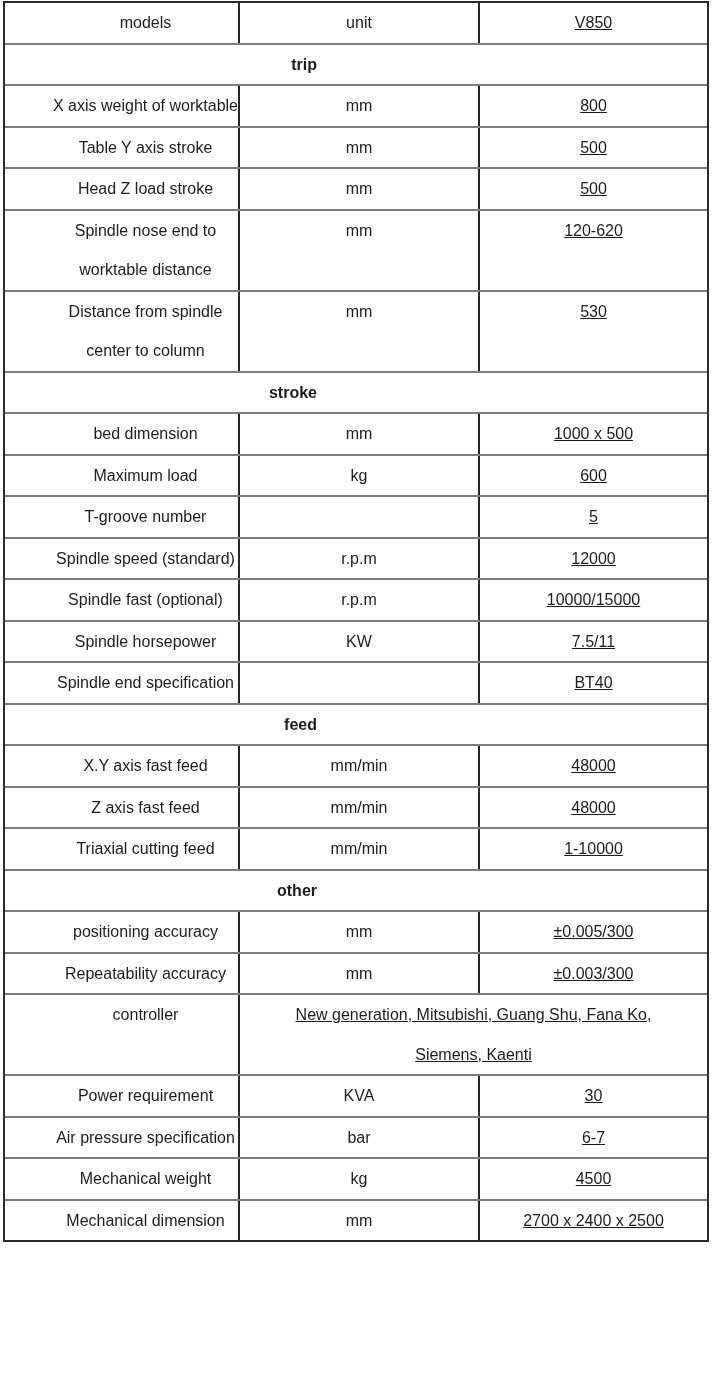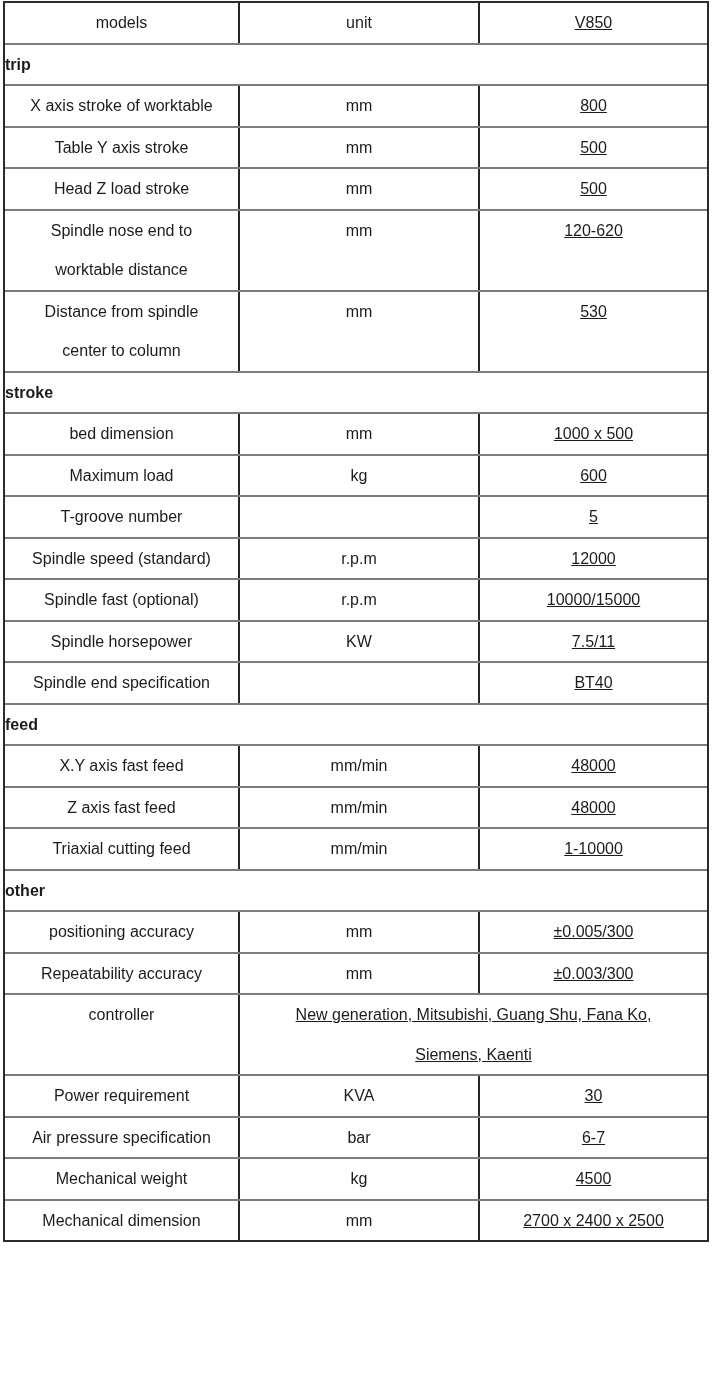--- a/index.html
+++ b/index.html
@@ -42,28 +42,29 @@
     vertical-align: top;
     font-size: 16px;
     line-height: 39.5px;
     height: 39.5px;
     padding: 0;
     white-space: pre-line;
     overflow: hidden;
   }
   table.spec tr:first-child > td { border-top: none; }
   table.spec tr:last-child > td { border-bottom: none; }
-  table.spec td:first-child { border-left: none; }
+  table.spec td:first-child { border-left: none; padding-left: 48px; }
   table.spec td:last-child { border-right: none; text-decoration: underline; }
   tr.section-row > td { text-align: left; }
   .section-title {
     display: inline-block;
     width: 232px;
-    text-align: left;
+    text-align: right;
     font-weight: bold;
+    margin-left: 32px;
   }
 </style>
 </head>
 <body>
 
 <div class="page">
   <div class="table-wrap">
     <table class="spec">
       <colgroup>
         <col style="width:234px">
@@ -73,21 +74,21 @@
       <tbody id="spec-tbody">
         <tr>
           <td>models</td>
           <td>unit</td>
           <td>V850</td>
         </tr>
       <tr class="section-row">
             <td colspan="3"><span class="section-title">trip</span></td>
           </tr>
           <tr>
-            <td>X axis stroke of worktable</td>
+            <td>X axis weight of worktable</td>
             <td>mm</td>
             <td>800</td>
           </tr>
           <tr>
             <td>Table Y axis stroke</td>
             <td>mm</td>
             <td>500</td>
           </tr>
           <tr>
             <td>Head Z load stroke</td>

